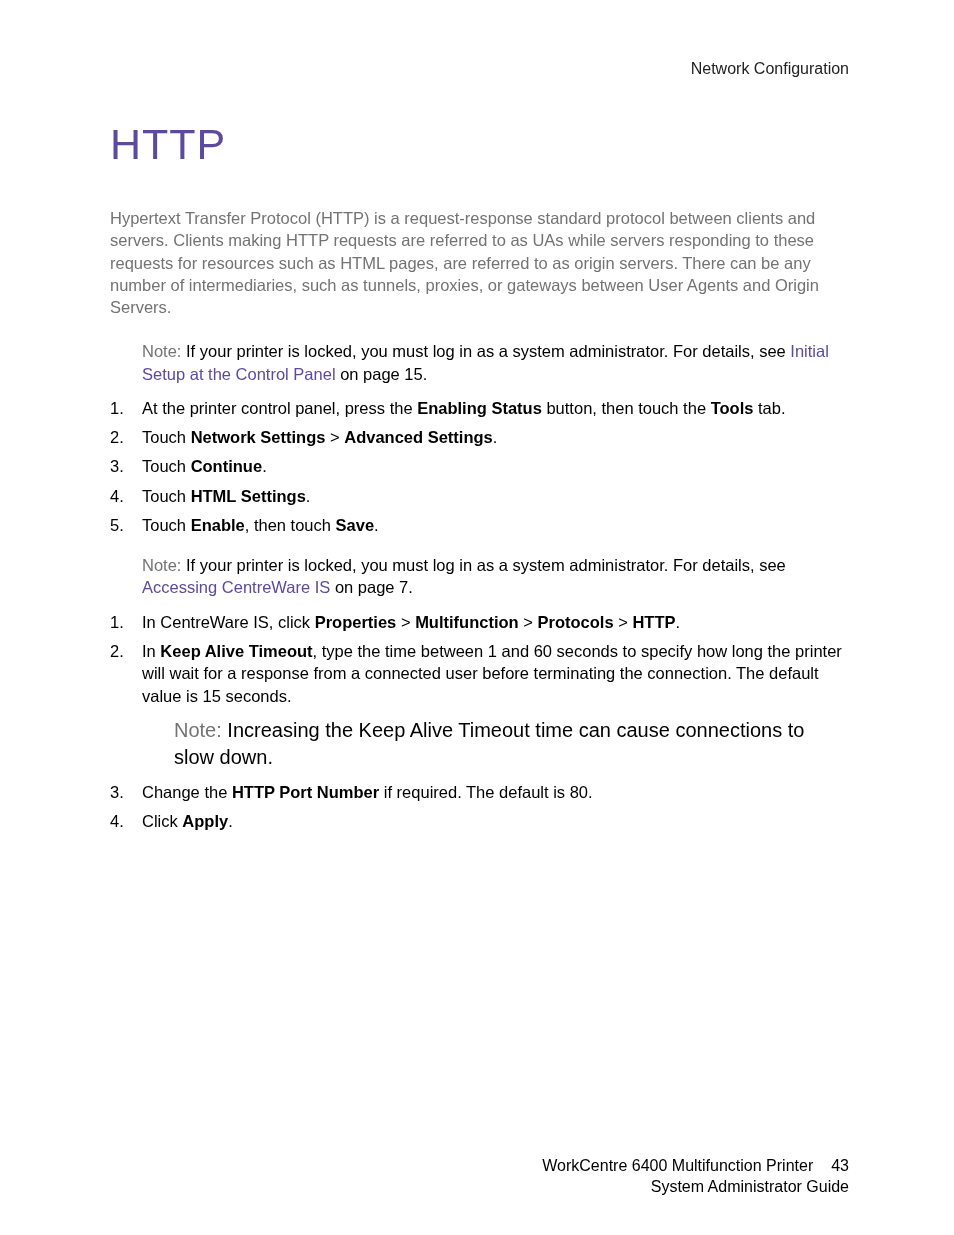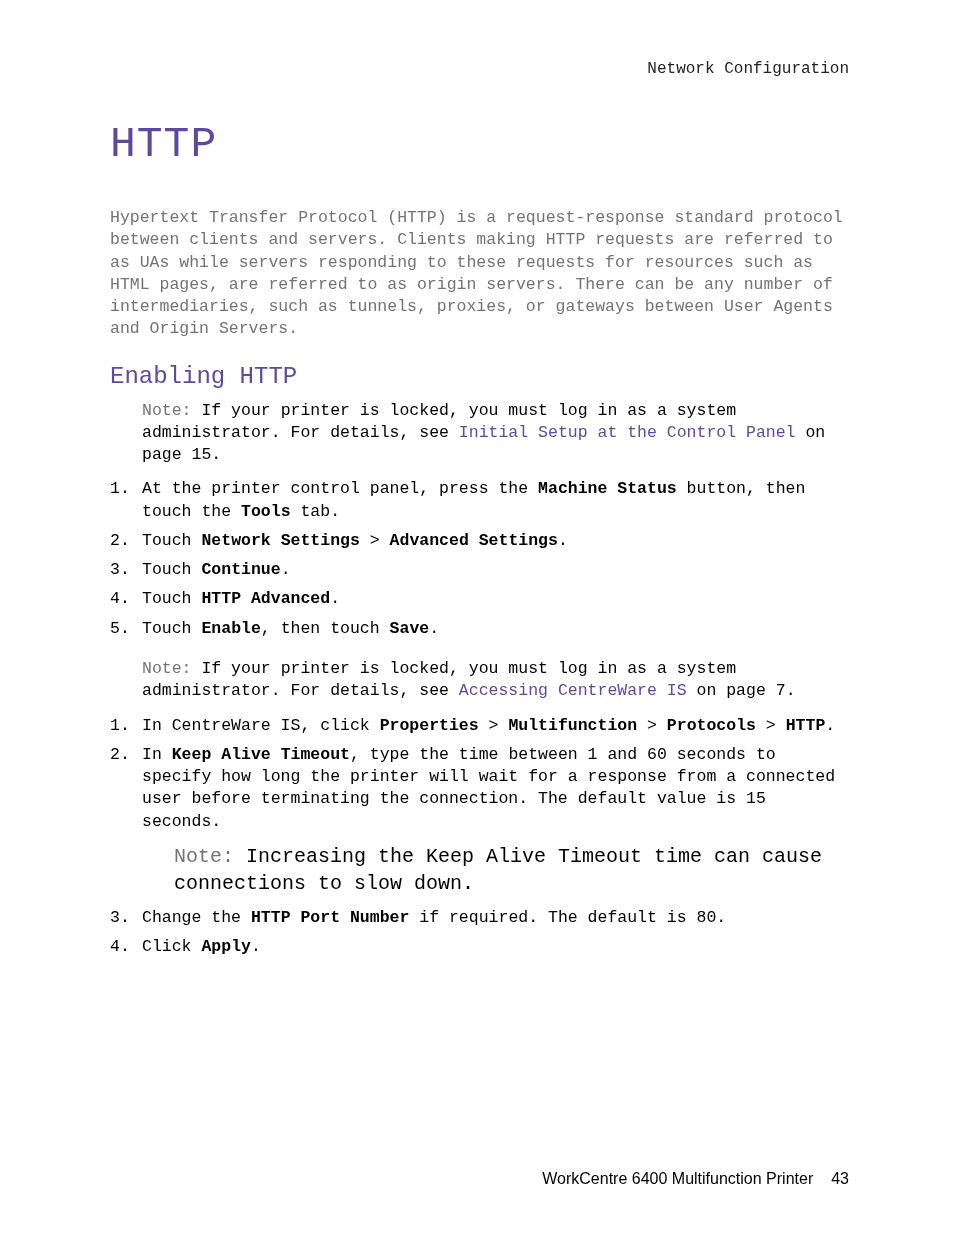--- a/index.html
+++ b/index.html
@@ -6,21 +6,20 @@
   body {
     width: 954px;
     height: 1235px;
     font-family: "Segoe UI", Arial, sans-serif;
     color: #000;
     background: #fff;
     position: relative;
   }
   .page {
     padding: 60px 105px 0 110px;
-    font-family: Liberation Mono, monospace;
   }
   .header-right {
     text-align: right;
     font-size: 16px;
     color: #222;
     margin-bottom: 42px;
   }
   h1 {
     font-size: 43px;
     font-weight: 400;
@@ -75,58 +74,57 @@
   .b { font-weight: 700; }
   .step-note {
     margin-left: 32px;
     font-size: 20px;
     line-height: 1.35;
     margin-top: 10px;
     margin-bottom: 10px;
   }
   .footer {
     position: absolute;
-    bottom: 45px;
+    bottom: 37px;
     right: 105px;
     text-align: right;
     font-size: 16px;
     line-height: 1.35;
   }
   .footer .line1 { white-space: nowrap; }
   .footer .pagenum { margin-left: 18px; }
 </style>
 </head>
 <body>
 
 <div class="page">
   <div class="header-right">Network Configuration</div>
 
   <h1>HTTP</h1>
 
   <p class="body-text">Hypertext Transfer Protocol (HTTP) is a request-response standard protocol between clients and servers. Clients making HTTP requests are referred to as UAs while servers responding to these requests for resources such as HTML pages, are referred to as origin servers. There can be any number of intermediaries, such as tunnels, proxies, or gateways between User Agents and Origin Servers.</p>
 
-  <h2>Enabling HTTP</h2>
 
 
   <p class="note-block">
     <span class="note-label">Note:</span><span> If your printer is locked, you must log in as a system administrator. For details, see </span><span class="link">Initial Setup at the Control Panel</span><span> on page 15.</span>
   </p>
 
   <ol class="steps">
     <li>
-      <span>At the printer control panel, press the </span><span class="b">Machine Status</span><span> button, then touch the </span><span class="b">Tools</span><span> tab.</span>
+      <span>At the printer control panel, press the </span><span class="b">Enabling Status</span><span> button, then touch the </span><span class="b">Tools</span><span> tab.</span>
     </li>
     <li>
       <span>Touch </span><span class="b">Network Settings</span><span> &gt; </span><span class="b">Advanced Settings</span><span>.</span>
     </li>
     <li>
       <span>Touch </span><span class="b">Continue</span><span>.</span>
     </li>
     <li>
-      <span>Touch </span><span class="b">HTTP Advanced</span><span>.</span>
+      <span>Touch </span><span class="b">HTML Settings</span><span>.</span>
     </li>
     <li>
       <span>Touch </span><span class="b">Enable</span><span>, then touch </span><span class="b">Save</span><span>.</span>
     </li>
   </ol>
 
 
   <p class="note-block">
     <span class="note-label">Note:</span><span> If your printer is locked, you must log in as a system administrator. For details, see </span><span class="link">Accessing CentreWare IS</span><span> on page 7.</span>
   </p>
@@ -147,13 +145,14 @@
     <li>
       <span>Click </span><span class="b">Apply</span><span>.</span>
     </li>
   </ol>
 </div>
 
 <div class="footer">
   <div class="line1">
     <span>WorkCentre 6400 Multifunction Printer</span><span class="pagenum">43</span>
   </div>
+  <div>System Administrator Guide</div>
 </div>
 
 </body></html>

